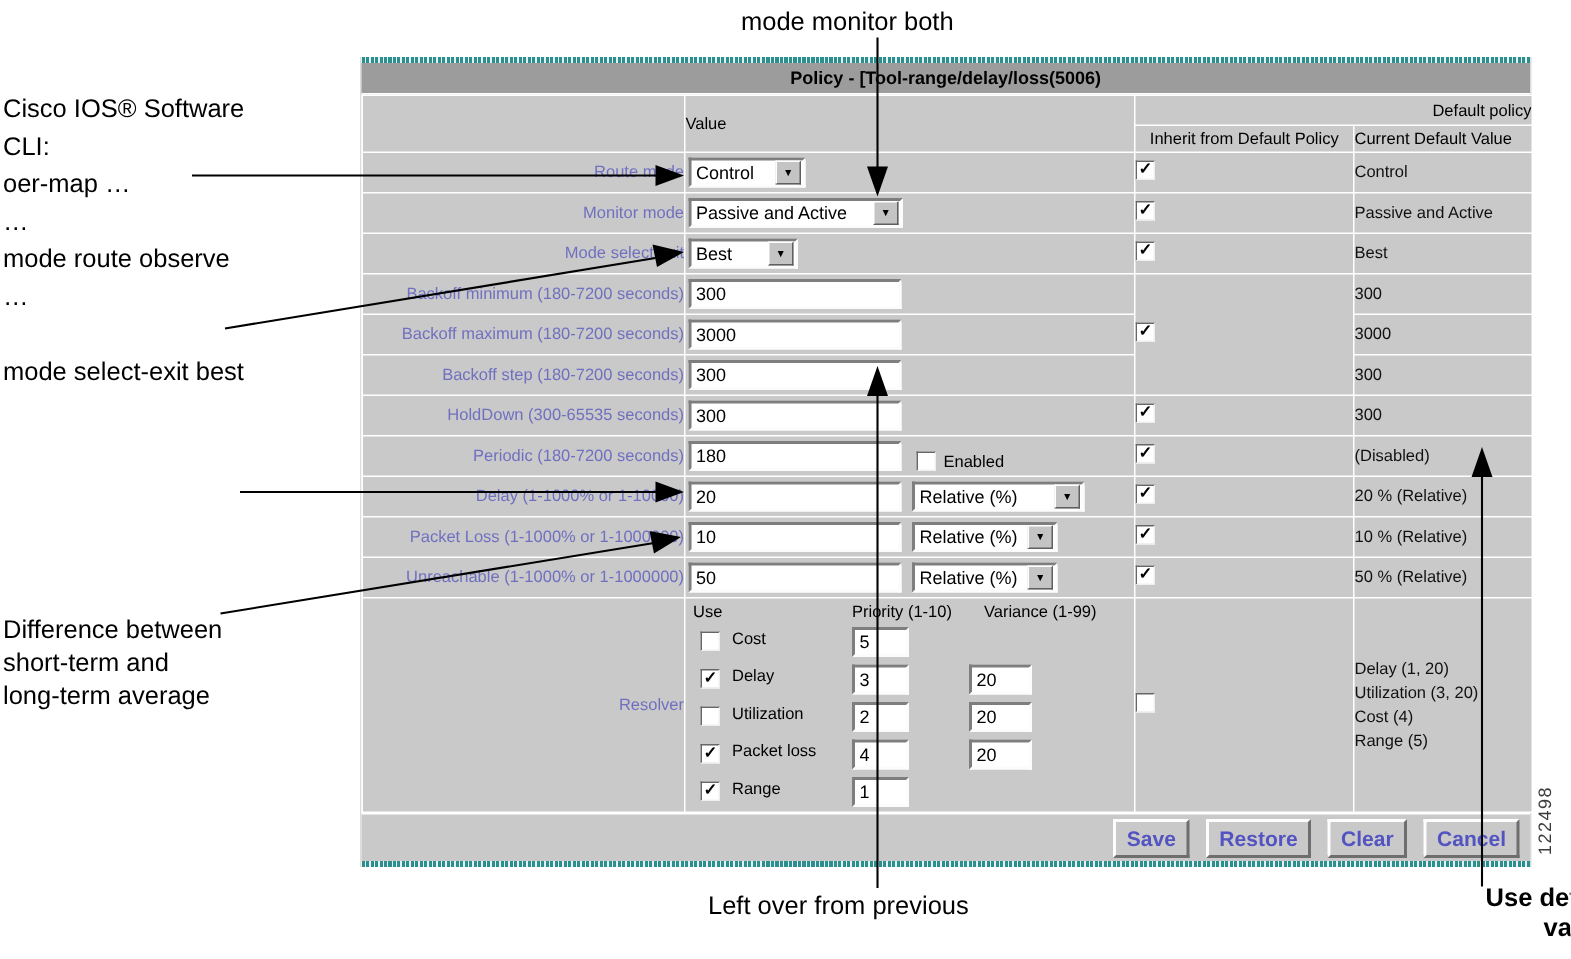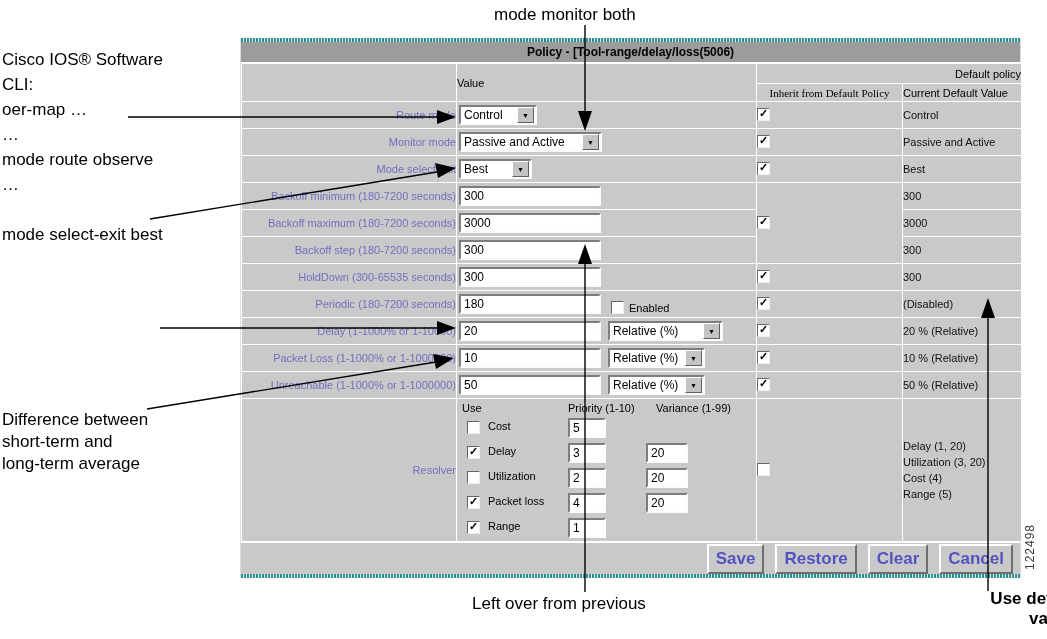--- a/index.html
+++ b/index.html
@@ -2,21 +2,21 @@
 <html><head>
 <meta charset="utf-8">
 <style>
   html,body{margin:0;padding:0;background:#fff;}
   .canvas{position:relative;width:1047px;height:639px;background:#fff;overflow:hidden;
           font-family:"Liberation Sans",sans-serif;padding-left:38px;}
 
   
   .ann{position:absolute;color:#000;font-size:17px;line-height:25px;white-space:pre;}
   .ann-top{left:494px;top:2px;}
-  .ann-cli{left:2px;top:47px;}
+  .ann-cli{left:2px;top:60px;}
   .ann-delay{left:2px;top:295px;}
   .ann-diff{left:2px;top:409px;line-height:22px;}
   .ann-leftover{left:472px;top:591px;}
   .ann-usedefault{right:3px;top:589px;text-align:right;line-height:20px;font-weight:bold;}
   .fig-id{position:absolute;left:1000px;top:540px;width:60px;text-align:center;
           transform:rotate(-90deg);color:#3a3a3a;font-size:12px;letter-spacing:1px;}
 
   
   .arrows{position:absolute;left:0;top:0;width:1047px;height:639px;z-index:6;pointer-events:none;}
 
@@ -27,21 +27,21 @@
   .titlebar{height:20px;background:#9c9c9c;color:#000;font-size:12px;font-weight:bold;
             display:flex;align-items:center;justify-content:center;border-bottom:1px solid #fff;}
 
   table.grid{border-collapse:separate;border-spacing:1px;background:#fff;table-layout:fixed;
              width:781px;font-size:11px;color:#000;}
   table.grid td{background:#c9c9c9;vertical-align:middle;padding:0;overflow:hidden;}
   td.hdr{background:#cfcfcf;}
   td.h-dp{text-align:right;height:19px;}
   td.h-sub{height:17px;}
   td.h-value{vertical-align:bottom;padding:0 0 2px 3px;}
-  td.h-inherit{text-align:center;font-family:Liberation Serif, serif;}
+  td.h-inherit{text-align:center;}
   td.h-default{padding-left:4px;}
   td.lbl{color:#7070c0;text-align:right;padding-right:6px;height:26px;}
   td.val{height:26px;}
   td.inh{padding-left:6px;}
   td.def{padding-left:4px;color:#111;}
   td.def-multi{white-space:pre;line-height:16px;}
 
   .val-inner{display:flex;align-items:flex-end;}
   input.fld{box-sizing:border-box;width:142px;height:20px;margin-left:2px;background:#fff;
             border-top:2px solid #7e7e7e;border-left:2px solid #7e7e7e;
@@ -69,21 +69,21 @@
 
   .resolver-cell{position:relative;height:142px;margin-top:47px;}
   .res-hdr{position:absolute;top:3px;font-size:11px;}
   .res-cb{position:absolute;left:10px;}
   .res-lab{position:absolute;left:31px;font-size:11px;}
   .res-pri{position:absolute;left:111px;}
   .res-var{position:absolute;left:189px;}
 
   .footer{height:31px;background:#c9c9c9;display:flex;align-items:center;justify-content:flex-end;
           gap:11px;padding-right:7px;box-sizing:border-box;margin-top:1px;}
-  button.btn{background:#c9c9c9;color:#5353c1;font-weight:bold;font-size:17px;
+  button.btn{background:#c9c9c9;color:#5353c1;font-weight:bold;font-size:14px;
              font-family:"Liberation Sans",sans-serif;padding:3px 7px;
              border-top:2px solid #fdfdfd;border-left:2px solid #fdfdfd;
              border-bottom:2px solid #6e6e6e;border-right:2px solid #6e6e6e;}
 </style>
 </head>
 <body>
 
 <div class="canvas">
 
   <div class="ann ann-top">mode monitor both</div>

